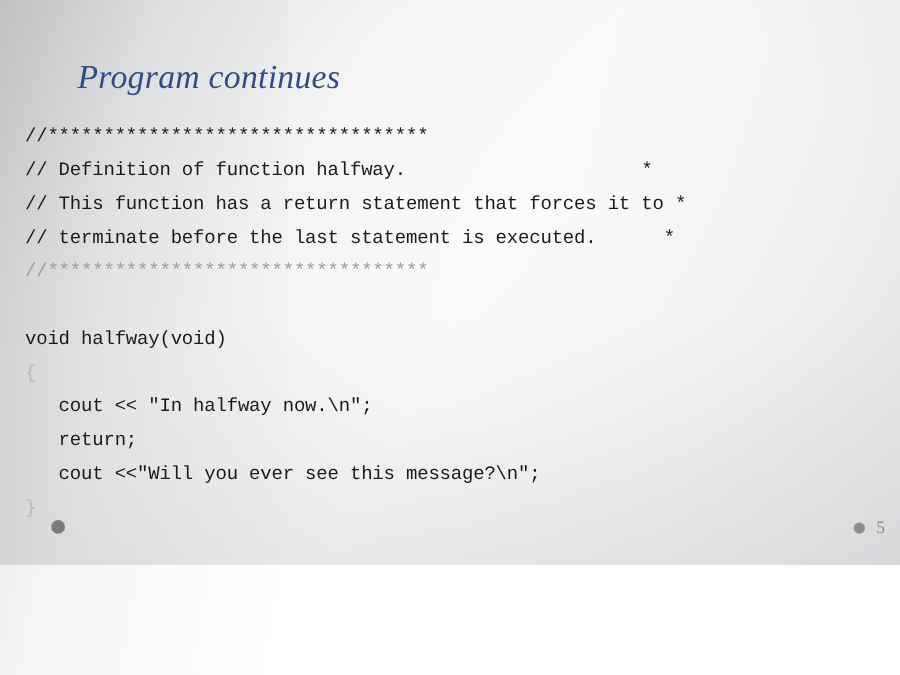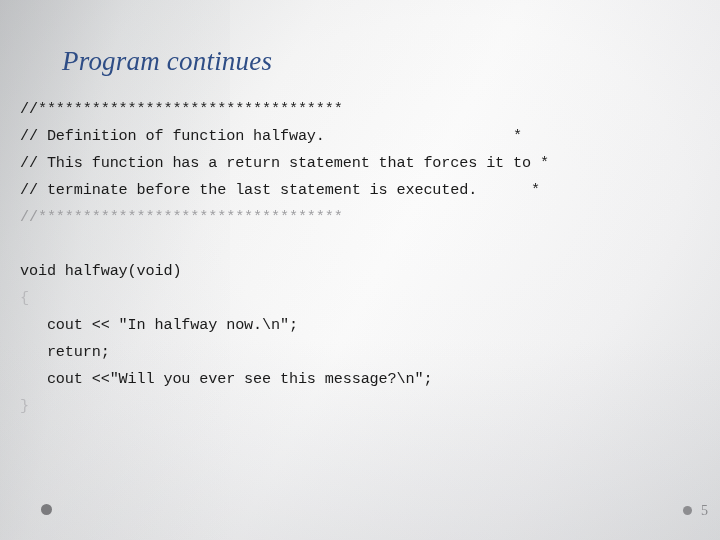--- a/index.html
+++ b/index.html
@@ -8,21 +8,21 @@
   }
   body {
     width: 720px;
     height: 540px;
     overflow: hidden;
     font-family: "Liberation Sans", sans-serif;
   }
   #slide {
     position: relative;
     width: 720px;
-    height: 540px;
+    height: 452px;
     background:
       radial-gradient(ellipse 620px 460px at 62% 36%, #ffffff 0%, #fdfdfd 38%, #f6f6f7 68%, #ececed 100%),
       linear-gradient(118deg, #d8d9da 0%, #e9eaea 14%, #f6f6f6 32%, #fbfbfb 52%, #f2f2f3 78%, #e6e7e8 100%);
     background-blend-mode: multiply, normal;
   }
   
   #bg-vignette-left {
     position: absolute;
     left: 0; top: 0;
     width: 230px; height: 540px;

